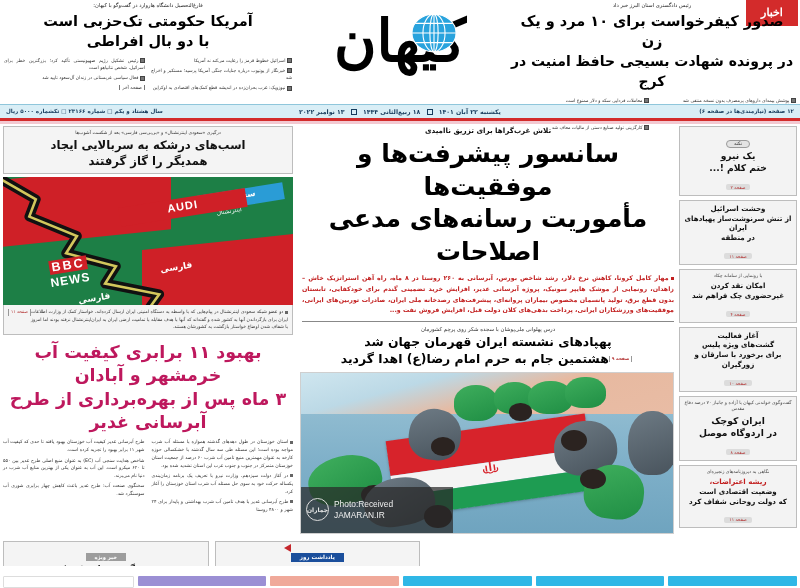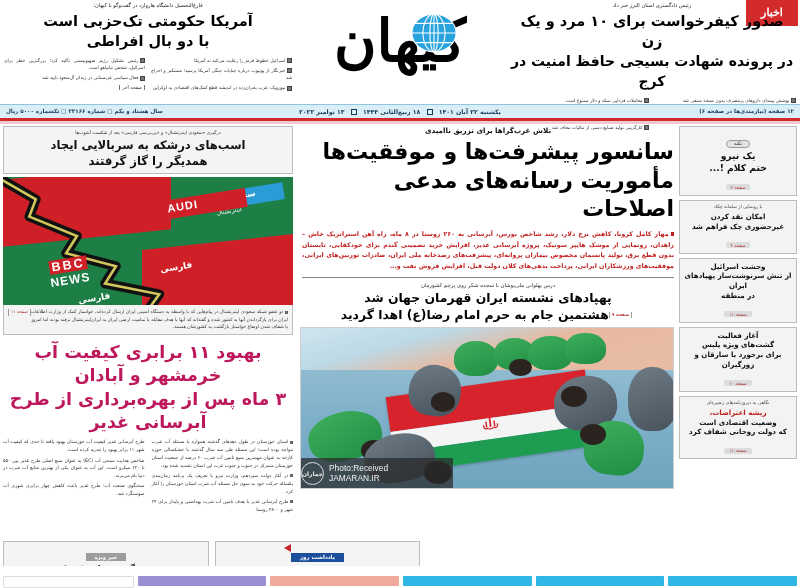--- a/index.html
+++ b/index.html
@@ -61,21 +61,21 @@
   .sbox .over{font-size:4.6px;color:#444;line-height:1.45;margin-bottom:1.5px;}
   .sbox h3{margin:0;font-size:9.2px;font-weight:bold;line-height:1.32;color:#111;}
   .sbox h3.sm{font-size:7.1px;line-height:1.38;}
   .sbox h3.red{color:#c21f1f;}
   .sbox .pg{display:inline-block;background:#dcdcdc;border-radius:2px;color:#b23030;font-size:4.4px;
      padding:0.5px 5px;margin-top:2.5px;}
 
   
   .center{position:absolute;right:126px;top:0;width:372px;}
   .lead-kicker{text-align:center;font-size:7.2px;font-weight:bold;color:#111;margin:0 0 3px;}
-  .lead-head{text-align:right;font-size:22px;font-weight:bold;line-height:1.3;color:#000;margin:0;letter-spacing:-0.3px;}
+  .lead-head{text-align:center;font-size:25px;font-weight:bold;line-height:1.3;color:#000;margin:0;letter-spacing:-0.3px;}
   .lead-body{margin-top:5px;font-size:6.3px;font-weight:bold;line-height:1.72;color:#c21f1f;text-align:justify;}
   .lead-body .sq{display:inline-block;width:3.4px;height:3.4px;background:#c21f1f;margin-left:2px;vertical-align:middle;}
   .rule{height:0.8px;background:#888;margin:5px 0 4px;}
   .vb-kicker{text-align:center;font-size:5.4px;color:#333;margin:0 0 2px;}
   .vb-head{text-align:center;font-size:12.4px;font-weight:bold;line-height:1.35;color:#000;margin:0;}
   .vb-pg{display:inline-block;font-size:4.4px;color:#b23030;border-left:0.6px solid #999;border-right:0.6px solid #999;padding:0 2px;vertical-align:middle;margin-right:3px;}
 
   
   .photo{position:relative;margin-top:4px;width:372px;height:160px;border:0.8px solid #cfcfcf;overflow:hidden;background:#e9b9a2;}
   .floor{position:absolute;inset:0;background:
@@ -85,22 +85,22 @@
   .flagband{position:absolute;left:24%;top:34%;width:54%;height:48%;transform:rotate(-8deg);
       box-shadow:0 1px 3px rgba(0,0,0,.25);}
   .fl-r{position:absolute;left:0;top:0;width:100%;height:46%;background:#d7232b;}
   .fl-w{position:absolute;left:0;top:46%;width:100%;height:27%;background:#f4f4f4;}
   .fl-g{position:absolute;left:0;top:73%;width:100%;height:27%;background:#1e9c52;}
   .emblem{position:absolute;left:50%;top:52%;width:18px;height:15px;transform:translate(-50%,-50%);}
   .player{position:absolute;border-radius:48% 48% 42% 42%;}
   .pg1{background:linear-gradient(160deg,#3fae5d,#1f8e44);}
   .pgray{background:linear-gradient(160deg,#6e7b85,#48535c);}
   .head{position:absolute;border-radius:50%;background:#2b2320;}
-  .wm{position:absolute;left:0;bottom:0;width:152px;height:30px;background:rgba(40,40,40,.72);
-     display:flex;align-items:center;gap:5px;box-sizing:border-box;direction:ltr;}
+  .wm{position:absolute;left:0;bottom:0;width:152px;height:46px;background:rgba(40,40,40,.72);
+     display:flex;align-items:center;gap:5px;padding-left:5px;box-sizing:border-box;direction:ltr;}
   .wm .circ{width:21px;height:21px;border-radius:50%;border:1.4px solid #dcdcdc;flex:0 0 auto;
      display:flex;align-items:center;justify-content:center;font-size:6px;color:#e8e8e8;font-weight:bold;}
   .wm .lines{color:#f0f0f0;font-size:8.4px;line-height:1.25;font-family:"Liberation Sans",sans-serif;}
 
   
   .left{position:absolute;left:3px;top:0;width:290px;}
   .lbox{border:0.8px solid #bdbdbd;background:#f4f4f4;padding:3px 4px;}
   .lbox .over{font-size:4.6px;color:#333;text-align:center;line-height:1.4;margin-bottom:2px;}
   .lbox h3{margin:0;font-size:11.6px;font-weight:bold;line-height:1.38;text-align:center;color:#111;}
   .cartoon{position:relative;margin-top:3px;width:100%;height:128px;overflow:hidden;background:#1e7a45;}
@@ -230,40 +230,46 @@
     <div class="sidebar">
 
       <div class="sbox">
         <div class="tab">نکته</div>
         <h3>یک نیرو</h3>
         <h3>ختم کلام !...</h3>
         <div class="pg">صفحه ۲</div>
       </div>
 
       <div class="sbox">
+        <h3 class="sm">وحشت اسرائیل</h3>
+        <h3 class="sm">از تنش سرنوشت‌ساز پهپادهای ایران</h3>
+        <h3 class="sm">در منطقه</h3>
+        <div class="pg">صفحه ۱۱</div>
+      </div>
+
+      <div class="sbox">
         <div class="over">با رونمایی از سامانه چکاد</div>
         <h3 class="sm">امکان نقد کردن</h3>
         <h3 class="sm">غیرحضوری چک فراهم شد</h3>
         <div class="pg">صفحه ۴</div>
       </div>
 
       <div class="sbox">
-        <h3 class="sm">وحشت اسرائیل</h3>
-        <h3 class="sm">از تنش سرنوشت‌ساز پهپادهای ایران</h3>
-        <h3 class="sm">در منطقه</h3>
-        <div class="pg">صفحه ۱۱</div>
-      </div>
-
-      <div class="sbox">
         <h3 class="sm">آغاز فعالیت</h3>
         <h3 class="sm">گشت‌های ویژه پلیس</h3>
         <h3 class="sm">برای برخورد با سارقان و زورگیران</h3>
         <div class="pg">صفحه ۱۰</div>
       </div>
 
+      <div class="sbox">
+        <div class="over">گفت‌وگوی خواندنی کیهان با آزاده و جانباز ۷۰ درصد دفاع مقدس</div>
+        <h3>ایران کوچک</h3>
+        <h3>در اردوگاه موصل</h3>
+        <div class="pg">صفحه ۸</div>
+      </div>
 
       <div class="sbox">
         <div class="over">نگاهی به دیروزنامه‌های زنجیره‌ای</div>
         <h3 class="sm red">ریشه اعتراضات،</h3>
         <h3 class="sm">وضعیت اقتصادی است</h3>
         <h3 class="sm">که دولت روحانی شفاف کرد</h3>
         <div class="pg">صفحه ۱۱</div>
       </div>
     </div>
 

